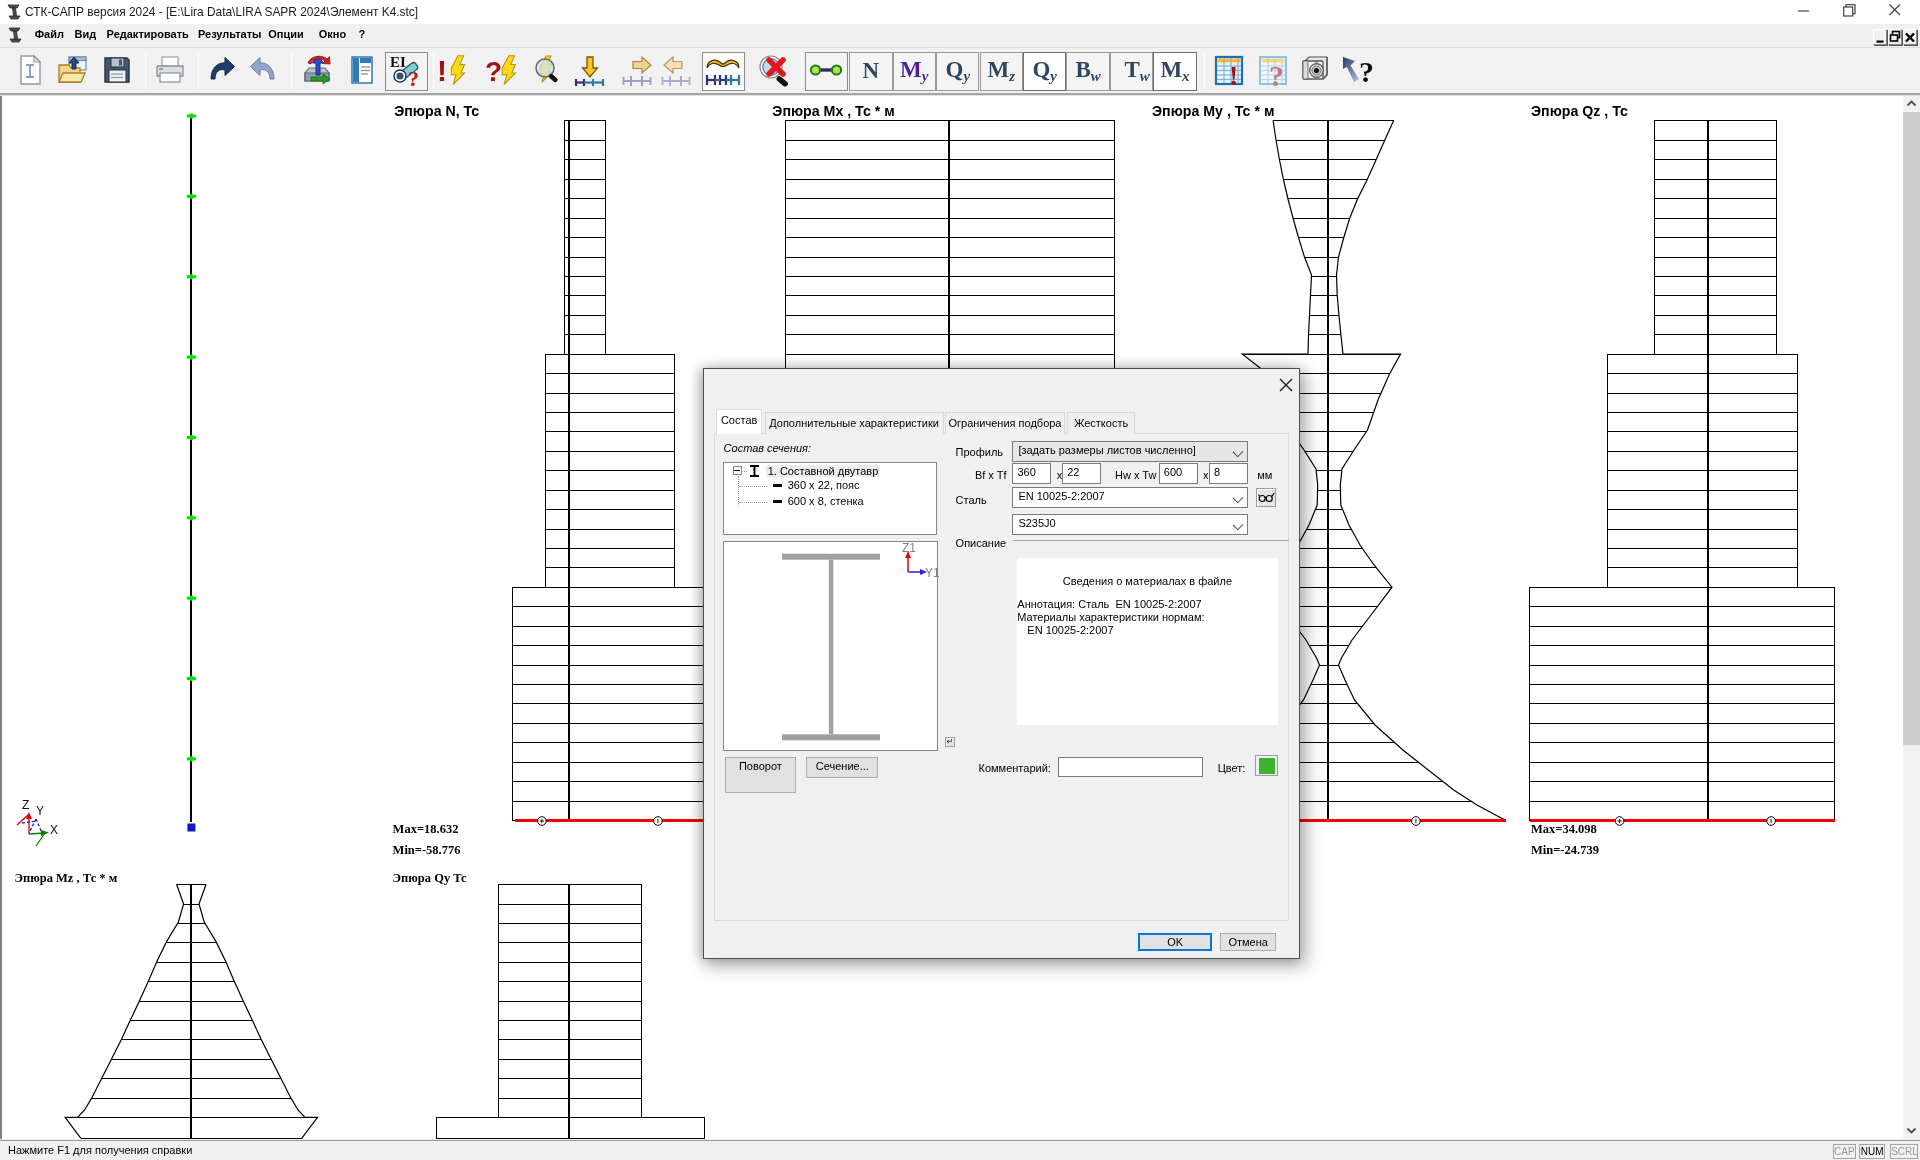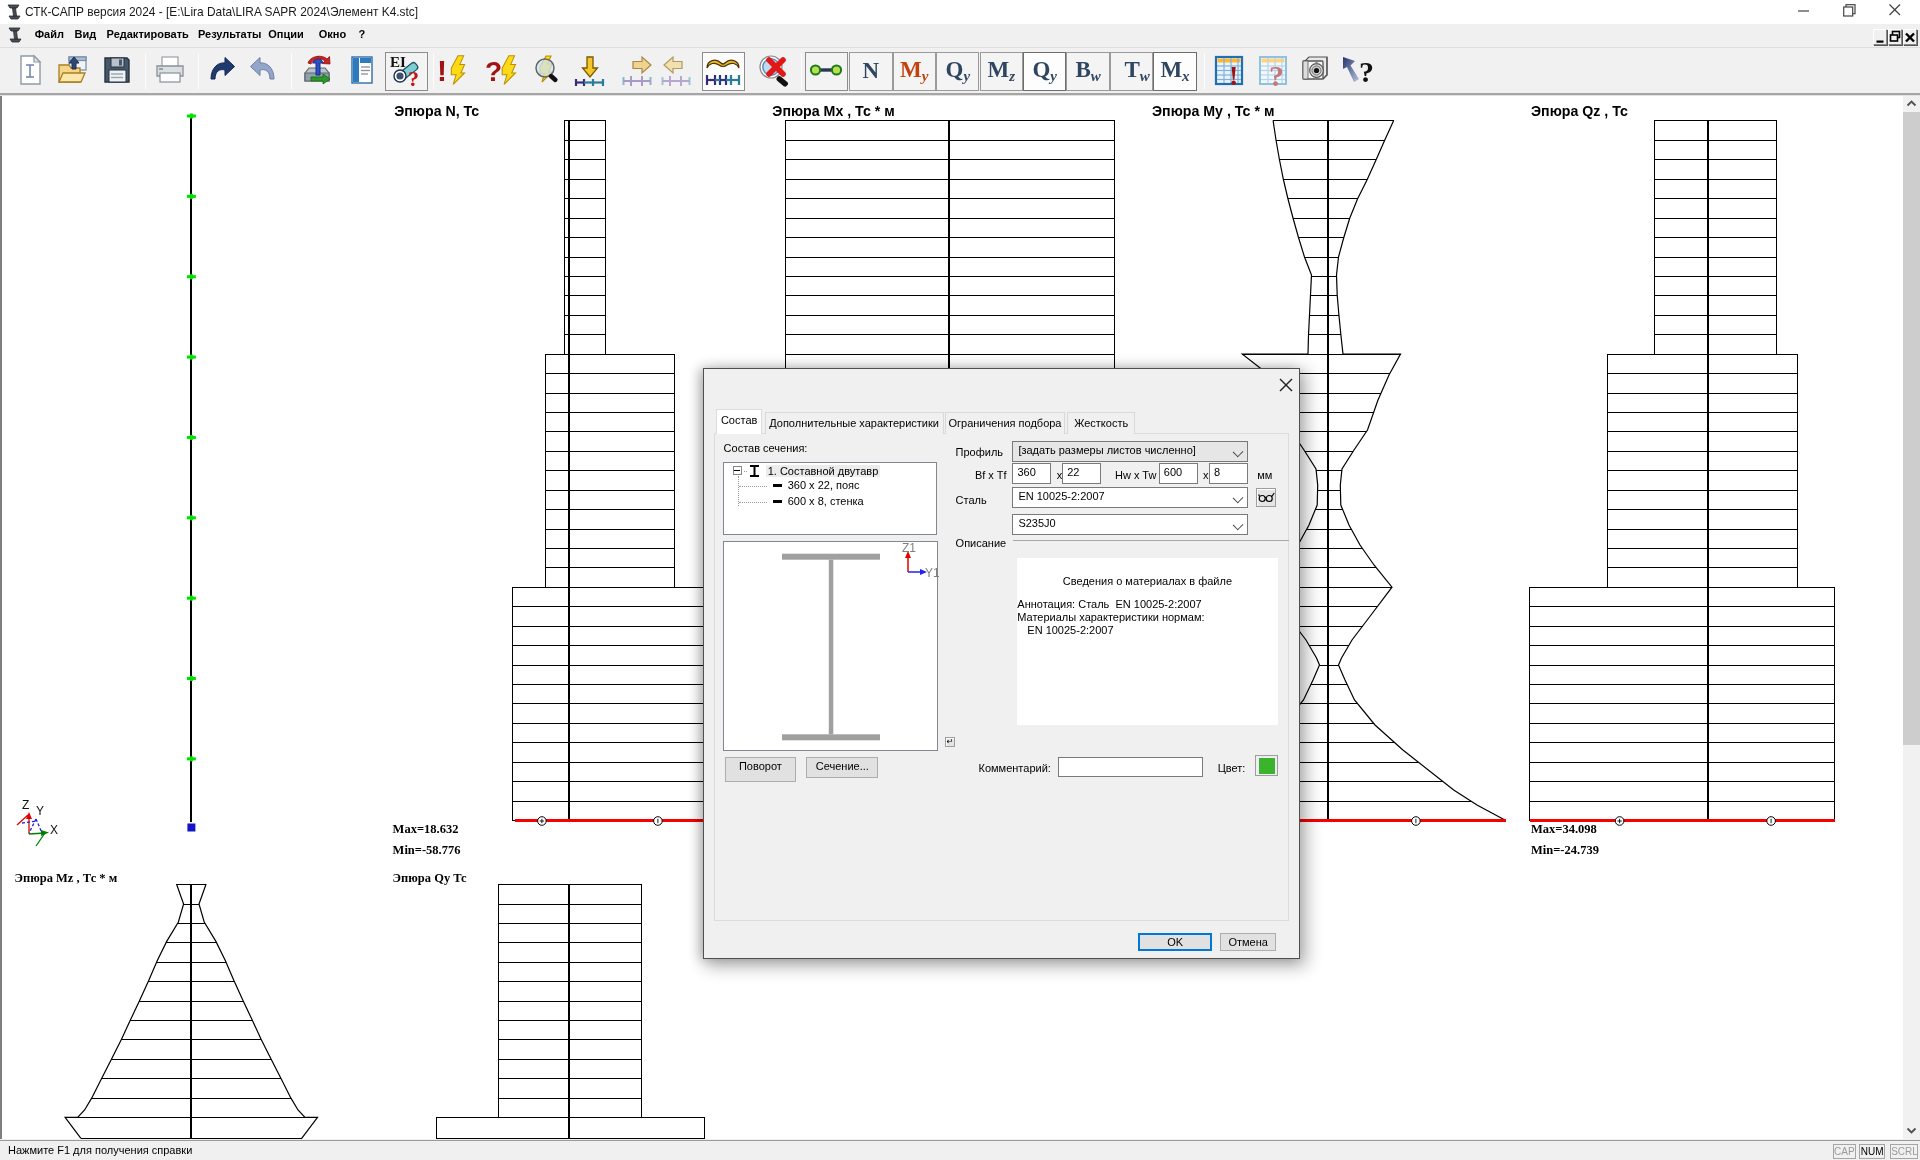--- a/index.html
+++ b/index.html
@@ -277,21 +277,21 @@
       <div style="margin:auto;"><svg width="36" height="34" viewBox="0 0 36 34">
           <line x1="7" y1="17" x2="29" y2="17" stroke="#2c3556" stroke-width="3.4"></line>
 <circle cx="7.5" cy="17" r="4.6" fill="#b6e04e" stroke="#1f7a1f" stroke-width="2"></circle>
 <circle cx="28.5" cy="17" r="4.6" fill="#b6e04e" stroke="#1f7a1f" stroke-width="2"></circle>
         </svg></div>
     </div>
 <div class="tbx" style="left:849.2px;width:43.4px;background:#f4f4f4;border-color:#9a9a9a;">
       <span style="font-family:'Liberation Serif',serif;font-weight:bold;font-size:23px;color:#2f4660;">N</span>
     </div>
 <div class="tbx" style="left:892.6px;width:43.4px;background:#f4f4f4;border-color:#9a9a9a;">
-      <span style="font-family:'Liberation Serif',serif;font-weight:bold;font-size:23px;color:#c2410c;">M<span style="font-size:15px;font-style:italic;vertical-align:-4px;">y</span></span>
+      <span style="font-family:'Liberation Serif',serif;font-weight:bold;font-size:23px;color:#4c1d95;">M<span style="font-size:15px;font-style:italic;vertical-align:-4px;">y</span></span>
     </div>
 <div class="tbx" style="left:936.1px;width:43.4px;background:#f4f4f4;border-color:#9a9a9a;">
       <span style="font-family:'Liberation Serif',serif;font-weight:bold;font-size:23px;color:#2f4660;">Q<span style="font-size:15px;font-style:italic;vertical-align:-4px;">y</span></span>
     </div>
 <div class="tbx" style="left:979.5px;width:43.4px;background:#f4f4f4;border-color:#9a9a9a;">
       <span style="font-family:'Liberation Serif',serif;font-weight:bold;font-size:23px;color:#2f4660;">M<span style="font-size:15px;font-style:italic;vertical-align:-4px;">z</span></span>
     </div>
 <div class="tbx" style="left:1023.0px;width:43.4px;background:#fdfdfd;border-color:#6e6e6e;">
       <span style="font-family:'Liberation Serif',serif;font-weight:bold;font-size:23px;color:#2f4660;">Q<span style="font-size:15px;font-style:italic;vertical-align:-4px;">y</span></span>
     </div>
@@ -581,21 +581,21 @@
       <g stroke="#222" stroke-width="1.4">
         <line x1="2" y1="2" x2="14" y2="14"></line>
         <line x1="14" y1="2" x2="2" y2="14"></line>
       </g>
     </svg>
   <div style="position:absolute;left:10.0px;top:64.0px;width:575.0px;height:488.0px;border:1px solid #dcdcdc;background:#f0f0f0;"></div>
   <div class="tab on" style="left:12.4px;top:40.0px;width:45.5px;height:25.0px;">Состав</div>
   <div class="tab" style="left:60.6px;top:42.5px;width:179.0px;height:22.0px;">Дополнительные характеристики</div>
   <div class="tab" style="left:241.0px;top:42.5px;width:120.0px;height:22.0px;">Ограничения подбора</div>
   <div class="tab" style="left:363.2px;top:42.5px;width:68.0px;height:22.0px;">Жесткость</div>
-  <div class="lbl" style="left:19.6px;top:73.0px;">Состав сечения:</div>
+  <div class="lbl" style="left:19.6px;top:73.0px;font-style:italic;">Состав сечения:</div>
   <div class="sunk" style="left:18.7px;top:85.0px;width:214.0px;height:73.0px;margin-top:8px;">
      <div style="position:absolute;left:9px;top:3px;width:9px;height:9px;border:1px solid #828790;background:#fff;"></div>
      <svg style="position:absolute;left:10.5px;top:7px;" width="6" height="1.4">
         <rect width="6" height="1.4" fill="#000"></rect>
       </svg>
      <div style="position:absolute;left:24px;top:1px;"><svg width="13" height="14" viewBox="0 0 13 14">
           <g stroke="#000" stroke-width="2">
             <line x1="2" y1="2" x2="11" y2="2"></line>
             <line x1="2" y1="12" x2="11" y2="12"></line>
             <line x1="6.5" y1="3" x2="6.5" y2="11"></line>
@@ -619,21 +619,21 @@
        <rect x="104.8" y="17.7" width="4.5" height="174.6" fill="#a0a0a0"></rect>
        <line x1="184" y1="30" x2="184" y2="13" stroke="#e00000" stroke-width="1.5"></line>
        <path d="M184 9 L181 16 L187 16 Z" fill="#e00000"></path>
        <line x1="184" y1="30" x2="199" y2="30" stroke="#2222ee" stroke-width="1.5"></line>
        <path d="M203 30 L196 27 L196 33 Z" fill="#2222ee"></path>
        <text x="178" y="10" font-size="12" fill="#808080" font-family="&quot;Liberation Sans&quot;,sans-serif">Z1</text>
        <text x="201" y="35" font-size="12" fill="#808080" font-family="&quot;Liberation Sans&quot;,sans-serif">Y1</text>
      </svg>
   </rect></div>
   <div class="btn3" style="left:240.9px;top:367.9px;width:10.0px;height:10.0px;font-size:8px;line-height:8px;text-align:center;">↵</div>
-  <div class="wbtn" style="left:20.9px;top:387.7px;width:71.0px;height:25px;">Поворот</div>
+  <div class="wbtn" style="left:20.9px;top:387.7px;width:71.0px;height:36px;">Поворот</div>
   <div class="wbtn" style="left:102.3px;top:387.7px;width:72.0px;height:21.5px;">Сечение...</div>
   <div class="lbl" style="left:251.6px;top:76.5px;">Профиль</div>
   <div class="combo gray" style="left:308.4px;top:72.4px;width:235.2px;height:20.6px;"><span>[задать размеры листов численно]</span><i></i></div>
   <div class="lbl" style="left:270.9px;top:100.0px;">Bf x Tf</div>
   <div class="edit" style="left:308.4px;top:93.8px;width:38.5px;height:21.5px;">360</div>
   <div class="lbl" style="left:352.7px;top:100.0px;">x</div>
   <div class="edit" style="left:358.2px;top:93.8px;width:38.6px;height:21.5px;">22</div>
   <div class="lbl" style="left:411.0px;top:100.0px;">Hw x Tw</div>
   <div class="edit" style="left:454.8px;top:93.8px;width:39.2px;height:21.5px;">600</div>
   <div class="lbl" style="left:499.0px;top:100.0px;">x</div>

